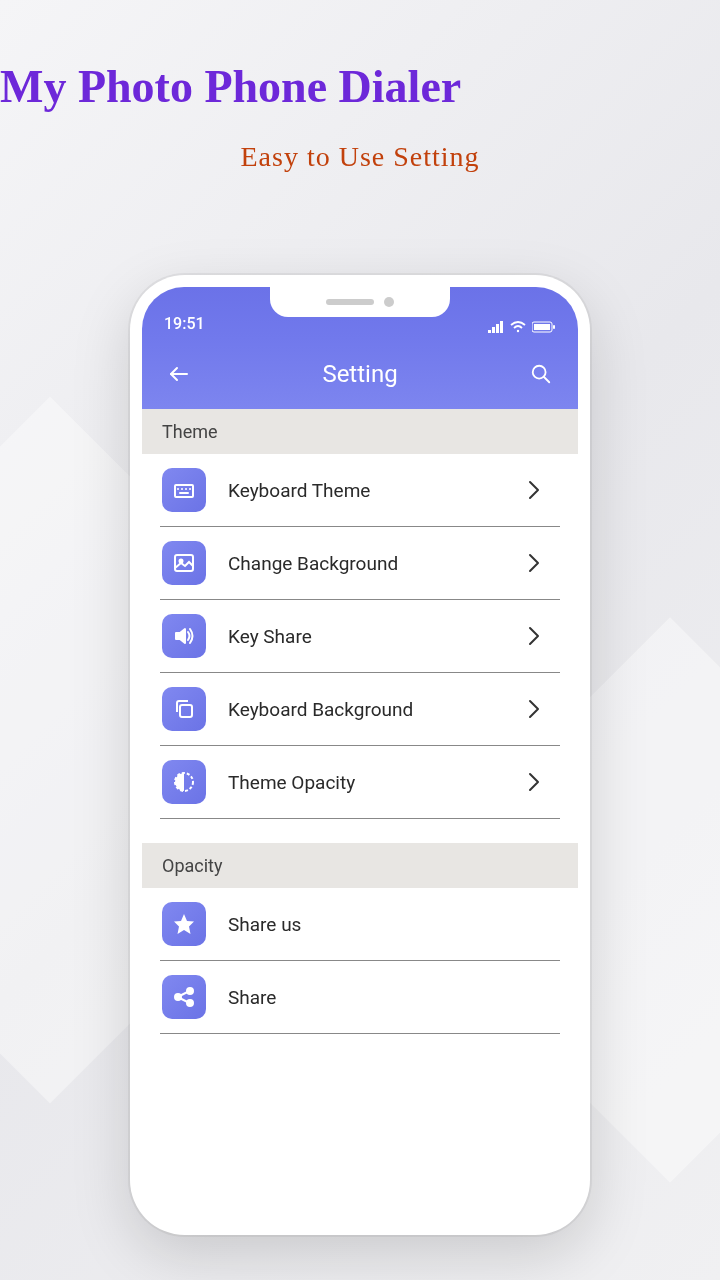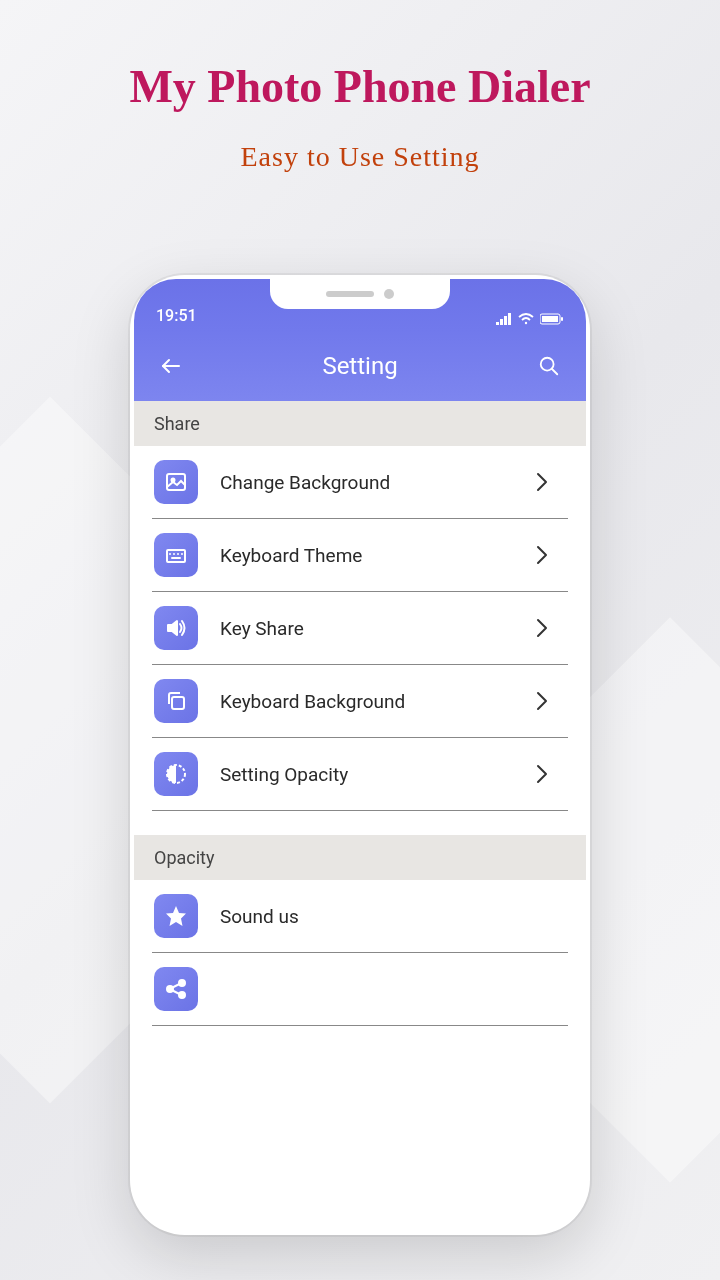--- a/index.html
+++ b/index.html
@@ -11,24 +11,24 @@
   position: relative;
   overflow: hidden;
 }
 .bg-shape {
   position: absolute;
   background: rgba(255,255,255,0.4);
 }
 .bg-shape1 { width: 500px; height: 500px; transform: rotate(45deg); top: 500px; left: -200px; }
 .bg-shape2 { width: 400px; height: 400px; transform: rotate(45deg); top: 700px; right: -150px; }
 .promo-title {
-  text-align: center;
+  text-align: left;
   font-size: 46px;
   font-weight: 800;
-  color: #be185d;
+  color: #6d28d9;
   margin-top: 60px;
   font-family: Georgia, 'Times New Roman', serif;
 }
 .promo-subtitle {
   text-align: center;
   font-size: 28px;
   color: #c2410c;
   margin-top: 28px;
   font-family: Georgia, 'Times New Roman', serif;
   letter-spacing: 1px;
@@ -36,21 +36,21 @@
 .phone {
   position: absolute;
   left: 50%;
   transform: translateX(-50%);
   top: 275px;
   width: 460px;
   height: 960px;
   background: #fff;
   border-radius: 55px;
   box-shadow: 0 20px 60px rgba(0,0,0,0.15), 0 0 0 2px rgba(0,0,0,0.05);
-  padding: 4px;
+  padding: 12px;
 }
 .phone-inner {
   width: 100%;
   height: 100%;
   border-radius: 42px;
   overflow: hidden;
   background: #fff;
   position: relative;
 }
 .notch {
@@ -188,55 +188,55 @@
       </div>
       <div class="header-title">Setting</div>
       <div class="icon-btn">
         <svg width="22" height="22" viewBox="0 0 24 24" fill="none" stroke="#fff" stroke-width="2" stroke-linecap="round">
             <circle cx="10" cy="10" r="7"></circle>
             <line x1="21" y1="21" x2="15" y2="15"></line>
           </svg>
       </div>
     </div>
 
-    <div class="section-header">Share</div>
-
-    <div class="list-item">
-      <div class="item-icon">
-        <svg width="24" height="24" viewBox="0 0 24 24" fill="none" stroke="#fff" stroke-width="2">
-            <rect x="3" y="4" width="18" height="16" rx="2"></rect>
-            <circle cx="9" cy="10" r="1.5" fill="#fff"></circle>
-            <path d="M3 17 L9 12 L13 15 L17 11 L21 15"></path>
-          </svg>
-      </div>
-      <span class="item-label">Change Background</span>
-      <svg class="chevron" width="12" height="20" viewBox="0 0 12 20" fill="none" stroke="#333" stroke-width="2" stroke-linecap="round" stroke-linejoin="round">
-          <polyline points="2 2 10 10 2 18"></polyline>
-        </svg>
-    </div>
+    <div class="section-header">Theme</div>
 
     <div class="list-item">
       <div class="item-icon">
         <svg width="24" height="24" viewBox="0 0 24 24" fill="none" stroke="#fff" stroke-width="2">
             <rect x="3" y="7" width="18" height="12" rx="1"></rect>
             <line x1="6" y1="11" x2="6" y2="11" stroke-linecap="round"></line>
             <line x1="10" y1="11" x2="10" y2="11" stroke-linecap="round"></line>
             <line x1="14" y1="11" x2="14" y2="11" stroke-linecap="round"></line>
             <line x1="18" y1="11" x2="18" y2="11" stroke-linecap="round"></line>
             <line x1="8" y1="15" x2="16" y2="15" stroke-linecap="round"></line>
           </svg>
       </div>
       <span class="item-label">Keyboard Theme</span>
       <svg class="chevron" width="12" height="20" viewBox="0 0 12 20" fill="none" stroke="#333" stroke-width="2" stroke-linecap="round" stroke-linejoin="round">
           <polyline points="2 2 10 10 2 18"></polyline>
         </svg>
     </div>
 
     <div class="list-item">
       <div class="item-icon">
+        <svg width="24" height="24" viewBox="0 0 24 24" fill="none" stroke="#fff" stroke-width="2">
+            <rect x="3" y="4" width="18" height="16" rx="2"></rect>
+            <circle cx="9" cy="10" r="1.5" fill="#fff"></circle>
+            <path d="M3 17 L9 12 L13 15 L17 11 L21 15"></path>
+          </svg>
+      </div>
+      <span class="item-label">Change Background</span>
+      <svg class="chevron" width="12" height="20" viewBox="0 0 12 20" fill="none" stroke="#333" stroke-width="2" stroke-linecap="round" stroke-linejoin="round">
+          <polyline points="2 2 10 10 2 18"></polyline>
+        </svg>
+    </div>
+
+    <div class="list-item">
+      <div class="item-icon">
         <svg width="24" height="24" viewBox="0 0 24 24" fill="none" stroke="#fff" stroke-width="2" stroke-linecap="round" stroke-linejoin="round">
             <polygon points="4 9 8 9 13 5 13 19 8 15 4 15" fill="#fff"></polygon>
             <path d="M16 8 Q19 12 16 16"></path>
             <path d="M18 5 Q23 12 18 19"></path>
           </svg>
       </div>
       <span class="item-label">Key Share</span>
       <svg class="chevron" width="12" height="20" viewBox="0 0 12 20" fill="none" stroke="#333" stroke-width="2" stroke-linecap="round" stroke-linejoin="round">
           <polyline points="2 2 10 10 2 18"></polyline>
         </svg>
@@ -255,45 +255,46 @@
         </svg>
     </div>
 
     <div class="list-item">
       <div class="item-icon">
         <svg width="24" height="24" viewBox="0 0 24 24" fill="none">
             <circle cx="12" cy="12" r="9" stroke="#fff" stroke-width="2" stroke-dasharray="3 2"></circle>
             <path d="M12 3 A9 9 0 0 0 12 21 Z" fill="#fff"></path>
           </svg>
       </div>
-      <span class="item-label">Setting Opacity</span>
+      <span class="item-label">Theme Opacity</span>
       <svg class="chevron" width="12" height="20" viewBox="0 0 12 20" fill="none" stroke="#333" stroke-width="2" stroke-linecap="round" stroke-linejoin="round">
           <polyline points="2 2 10 10 2 18"></polyline>
         </svg>
     </div>
 
     <div class="section-gap"></div>
 
     <div class="section-header">Opacity</div>
 
     <div class="list-item">
       <div class="item-icon">
         <svg width="24" height="24" viewBox="0 0 24 24" fill="#fff">
             <polygon points="12 2 15 9 22 9.5 17 14.5 18.5 22 12 18 5.5 22 7 14.5 2 9.5 9 9"></polygon>
           </svg>
       </div>
-      <span class="item-label">Sound us</span>
+      <span class="item-label">Share us</span>
     </div>
 
     <div class="list-item">
       <div class="item-icon">
         <svg width="24" height="24" viewBox="0 0 24 24" fill="none" stroke="#fff" stroke-width="2">
             <circle cx="6" cy="12" r="3" fill="#fff"></circle>
             <circle cx="18" cy="6" r="3" fill="#fff"></circle>
             <circle cx="18" cy="18" r="3" fill="#fff"></circle>
             <line x1="8.5" y1="10.5" x2="15.5" y2="7"></line>
             <line x1="8.5" y1="13.5" x2="15.5" y2="17"></line>
           </svg>
       </div>
+      <span class="item-label">Share</span>
     </div>
 
   </div>
 </div>
 
 </body></html>

